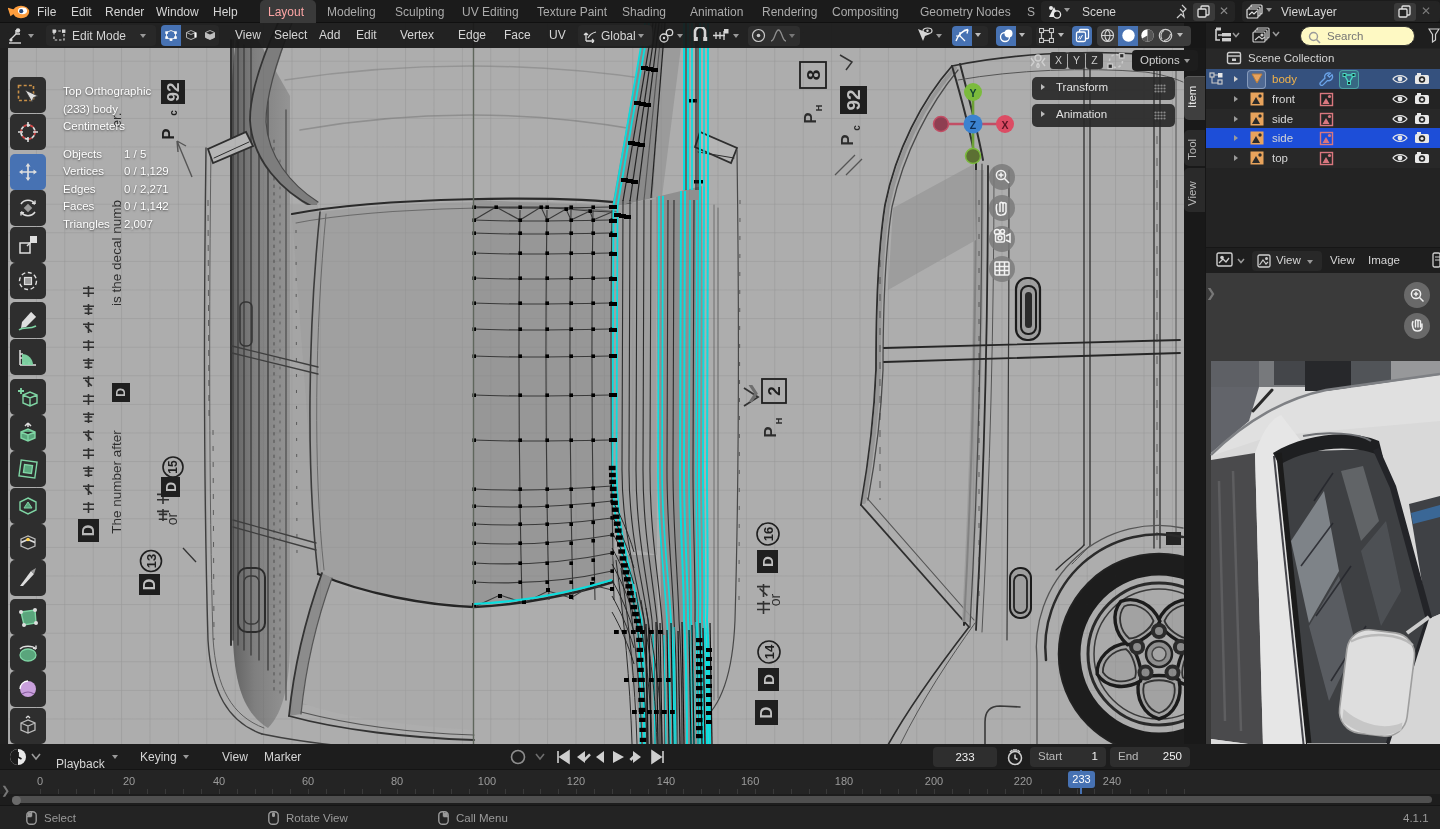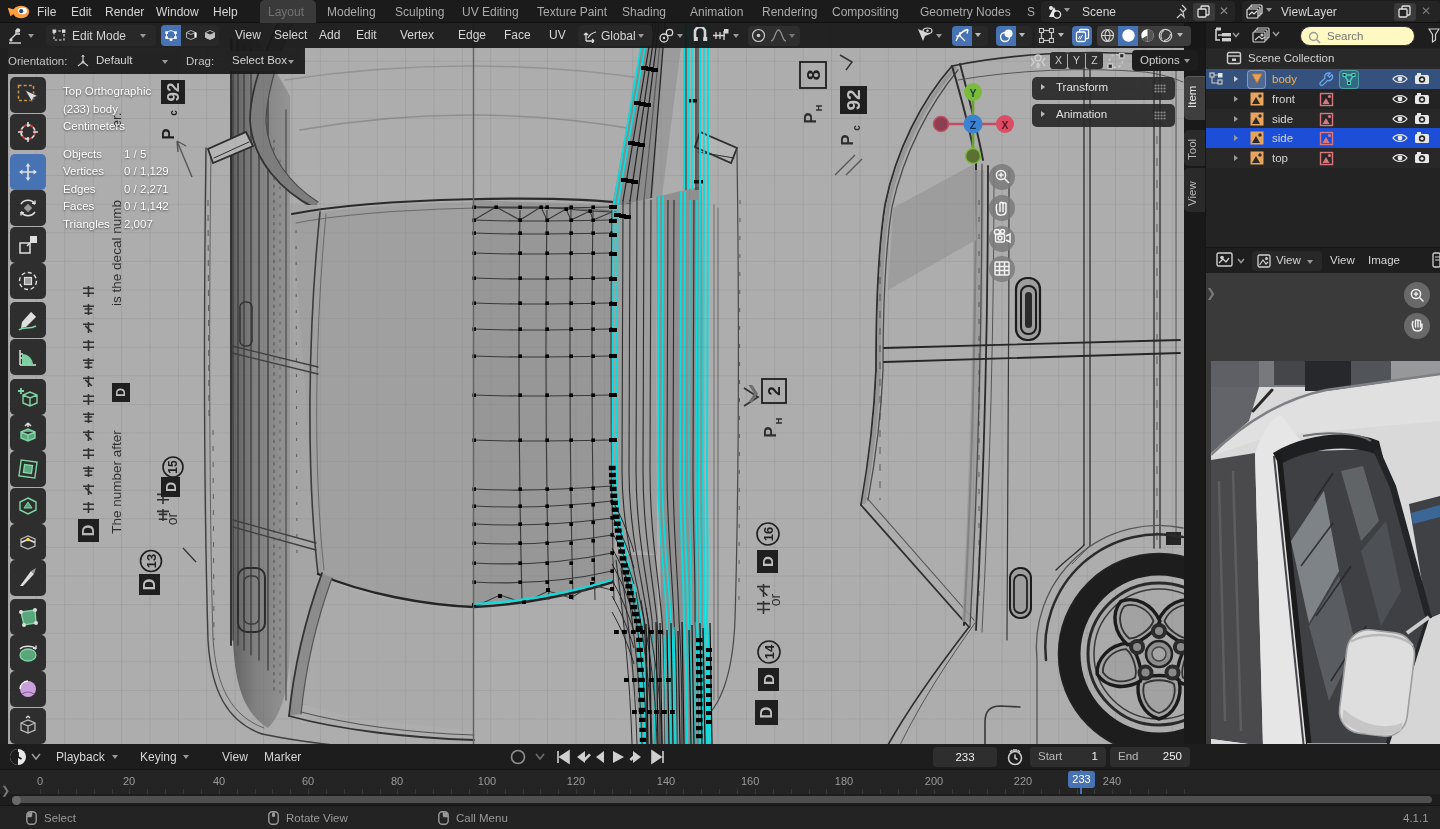--- a/index.html
+++ b/index.html
@@ -606,21 +606,21 @@
       <ellipse cx="14.5" cy="8.8" rx="4.6" ry="3.4" fill="#fff"></ellipse>
       <circle cx="13.2" cy="9.2" r="2.1" fill="#2a4a7a"></circle>
       <path d="M1,4 L10,10 L1,13 Z" fill="#ff9e3d" transform="rotate(-18 6 9)"></path>
     </svg>
     <span class="abs txt" style="left:37px;top:5px">File</span>
     <span class="abs txt" style="left:71px;top:5px">Edit</span>
     <span class="abs txt" style="left:105px;top:5px">Render</span>
     <span class="abs txt" style="left:156px;top:5px">Window</span>
     <span class="abs txt" style="left:213px;top:5px">Help</span>
     <div class="abs" style="left:260px;top:0px;width:56px;height:23px;background:#3a3a3a;border-radius:5px 5px 0 0"></div>
-    <span class="abs txt" style="left:268px;top:5px;color:#737373">Layout</span>
+    <span class="abs txt" style="left:268px;top:5px;color:#fca5a5">Layout</span>
     <span class="abs txt" style="left:327px;top:5px;color:#ababab">Modeling</span>
     <span class="abs txt" style="left:395px;top:5px;color:#ababab">Sculpting</span>
     <span class="abs txt" style="left:462px;top:5px;color:#ababab">UV Editing</span>
     <span class="abs txt" style="left:537px;top:5px;color:#ababab">Texture Paint</span>
     <span class="abs txt" style="left:622px;top:5px;color:#ababab">Shading</span>
     <span class="abs txt" style="left:690px;top:5px;color:#ababab">Animation</span>
     <span class="abs txt" style="left:762px;top:5px;color:#ababab">Rendering</span>
     <span class="abs txt" style="left:832px;top:5px;color:#ababab">Compositing</span>
     <span class="abs txt" style="left:920px;top:5px;color:#ababab">Geometry Nodes</span>
     <span class="abs txt" style="left:1027px;top:5px;color:#ababab">S</span>
@@ -786,38 +786,20 @@
         <path d="M7.5,1.3 A6.2,6.2 0 0 1 7.5,13.7 Z" fill="#555"></path>
         <path d="M7.5,7.5 L2,10.5 A6.2,6.2 0 0 0 7.5,13.7 Z" fill="#555"></path>
       </svg>
     <svg class="abs" style="left:1158px;top:5px" width="15" height="15" viewBox="0 0 15 15">
         <circle cx="7.5" cy="7.5" r="6.2" stroke="#d0d0d0" stroke-width="1.2" fill="none"></circle>
         <path d="M4,11 C2,8 3,4 6,2.5 M6,12.5 C9,12 12,9.5 12.5,6" stroke="#d0d0d0" stroke-width="1.1" fill="none"></path>
       </svg>
     <span class="abs" style="left:1177.0px;top:10.0px;width:0;height:0;border-left:3.5px solid transparent;border-right:3.5px solid transparent;border-top:4.5px solid #bbb"></span>
   </div>
 
-  <div id="toolset" class="abs" style="left:0;top:48px;width:1205px;height:26px">
-    <div class="abs" style="left:0;top:0;width:305px;height:26px;background:rgba(24,24,24,0.92)"></div>
-    <span class="abs" style="left:8px;top:7px;color:#c4c4c4;font-size:11.5px">Orientation:</span>
-    <div class="abs" style="left:70px;top:2.5px;width:108px;height:20px;background:#232323;border-radius:4px">
-      <svg class="abs" style="left:6px;top:3px" width="14" height="14" viewBox="0 0 14 14">
-          <path d="M7,1 V8 M7,8 L2,12 M7,8 L12,12" stroke="#c9c9c9" stroke-width="1.2" fill="none"></path>
-          <circle cx="7" cy="8" r="1.5" fill="#c9c9c9"></circle>
-          <path d="M7,1 L5.7,3 M7,1 L8.3,3" stroke="#c9c9c9" stroke-width="1"></path>
-        </svg>
-      <span class="abs" style="left:26px;top:3.5px;color:#d5d5d5;font-size:11.5px">Default</span>
-      <span class="abs" style="left:92.0px;top:9.0px;width:0;height:0;border-left:3.5px solid transparent;border-right:3.5px solid transparent;border-top:4.5px solid #999"></span>
-    </div>
-    <span class="abs" style="left:186px;top:7px;color:#c4c4c4;font-size:11.5px">Drag:</span>
-    <div class="abs" style="left:224px;top:2.5px;width:76px;height:20px;background:#232323;border-radius:4px">
-      <span class="abs" style="left:8px;top:3.5px;color:#d5d5d5;font-size:11.5px">Select Box</span>
-      <span class="abs" style="left:64.0px;top:9.0px;width:0;height:0;border-left:3.5px solid transparent;border-right:3.5px solid transparent;border-top:4.5px solid #999"></span>
-    </div>
-  </div>
 
   <div id="ltoolbar" class="abs" style="left:0;top:48px;width:56px;height:697px">
     <div class="abs" style="left:0;top:0;width:8px;height:697px;background:#1f1f1f"></div>
     <div class="abs" style="left:10px;top:29px;width:36px;height:36px;background:#2e2e2e;border-radius:5px">
         <svg class="abs" style="left:7px;top:7px" width="22" height="22" viewBox="0 0 22 22">
           <rect x="1.5" y="1.5" width="15" height="15" stroke="#c89048" stroke-width="1.6" fill="none" stroke-dasharray="3 2.2"></rect>
           <path d="M8,6 L15,18 L16.5,13.5 L21,12 Z" fill="#dedede" stroke="#333" stroke-width="0.8"></path>
         </svg>
       </div>
     <div class="abs" style="left:10px;top:66px;width:36px;height:36px;background:#2e2e2e;border-radius:5px">
@@ -1318,21 +1300,21 @@
   </div>
 
   <div id="timeline" class="abs" style="left:0;top:744px;width:1440px;height:61px;background:#1d1d1d">
     <div class="abs" style="left:0;top:0;width:1440px;height:26px;background:#1d1d1d;border-bottom:1px solid #141414"></div>
     <svg class="abs" style="left:8px;top:4px" width="34" height="18" viewBox="0 0 34 18">
       <circle cx="10" cy="9" r="8" fill="#e8e8e8"></circle>
       <path d="M10,1 A8,8 0 0 0 10,17 Z" fill="#1d1d1d"></path>
       <path d="M10,4 L10,9 L13.5,11" stroke="#1d1d1d" stroke-width="1.8" fill="none"></path>
       <path d="M24,6 L28,11 L32,6" stroke="#9a9a9a" stroke-width="1.6" fill="none"></path>
     </svg>
-    <span class="abs txt" style="left:56px;top:6px">Playback</span>
+    <span class="abs txt" style="left:56px;top:13px">Playback</span>
       <span class="abs" style="left:112.0px;top:11.0px;width:0;height:0;border-left:3.5px solid transparent;border-right:3.5px solid transparent;border-top:4.5px solid #999"></span>
     <span class="abs txt" style="left:140px;top:6px">Keying</span>
       <span class="abs" style="left:183.0px;top:11.0px;width:0;height:0;border-left:3.5px solid transparent;border-right:3.5px solid transparent;border-top:4.5px solid #999"></span>
     <span class="abs txt" style="left:222px;top:6px">View</span>
     <span class="abs txt" style="left:264px;top:6px">Marker</span>
     <svg class="abs" style="left:508px;top:5px" width="42" height="16" viewBox="0 0 42 16">
       <circle cx="10" cy="8" r="6.5" stroke="#8e8e8e" stroke-width="1.6" fill="none"></circle>
       <path d="M28,5 L32,10 L36,5" stroke="#6e6e6e" stroke-width="1.6" fill="none"></path>
     </svg>
     <svg class="abs" style="left:556px;top:5px" width="118" height="16" viewBox="0 0 118 16">

